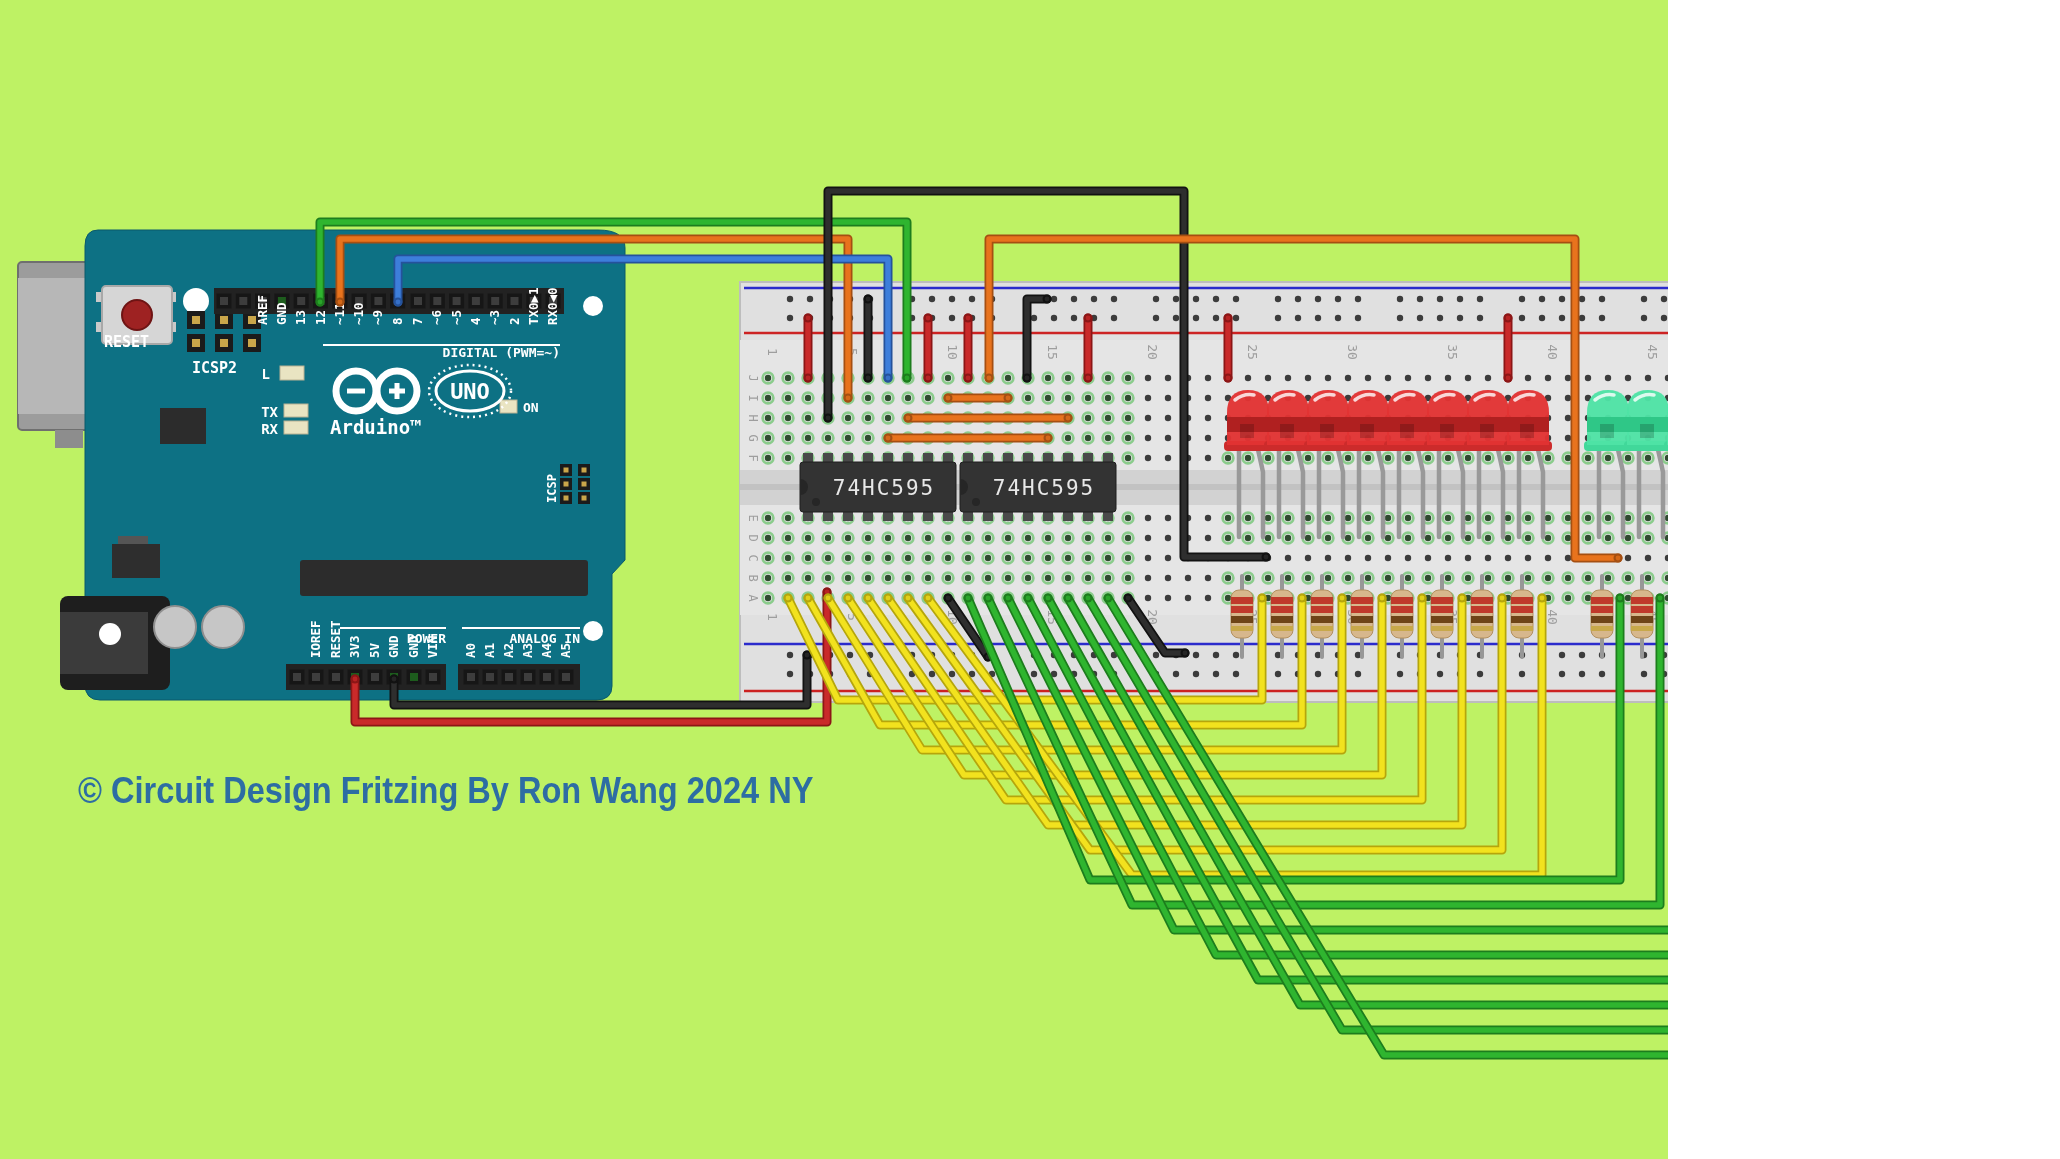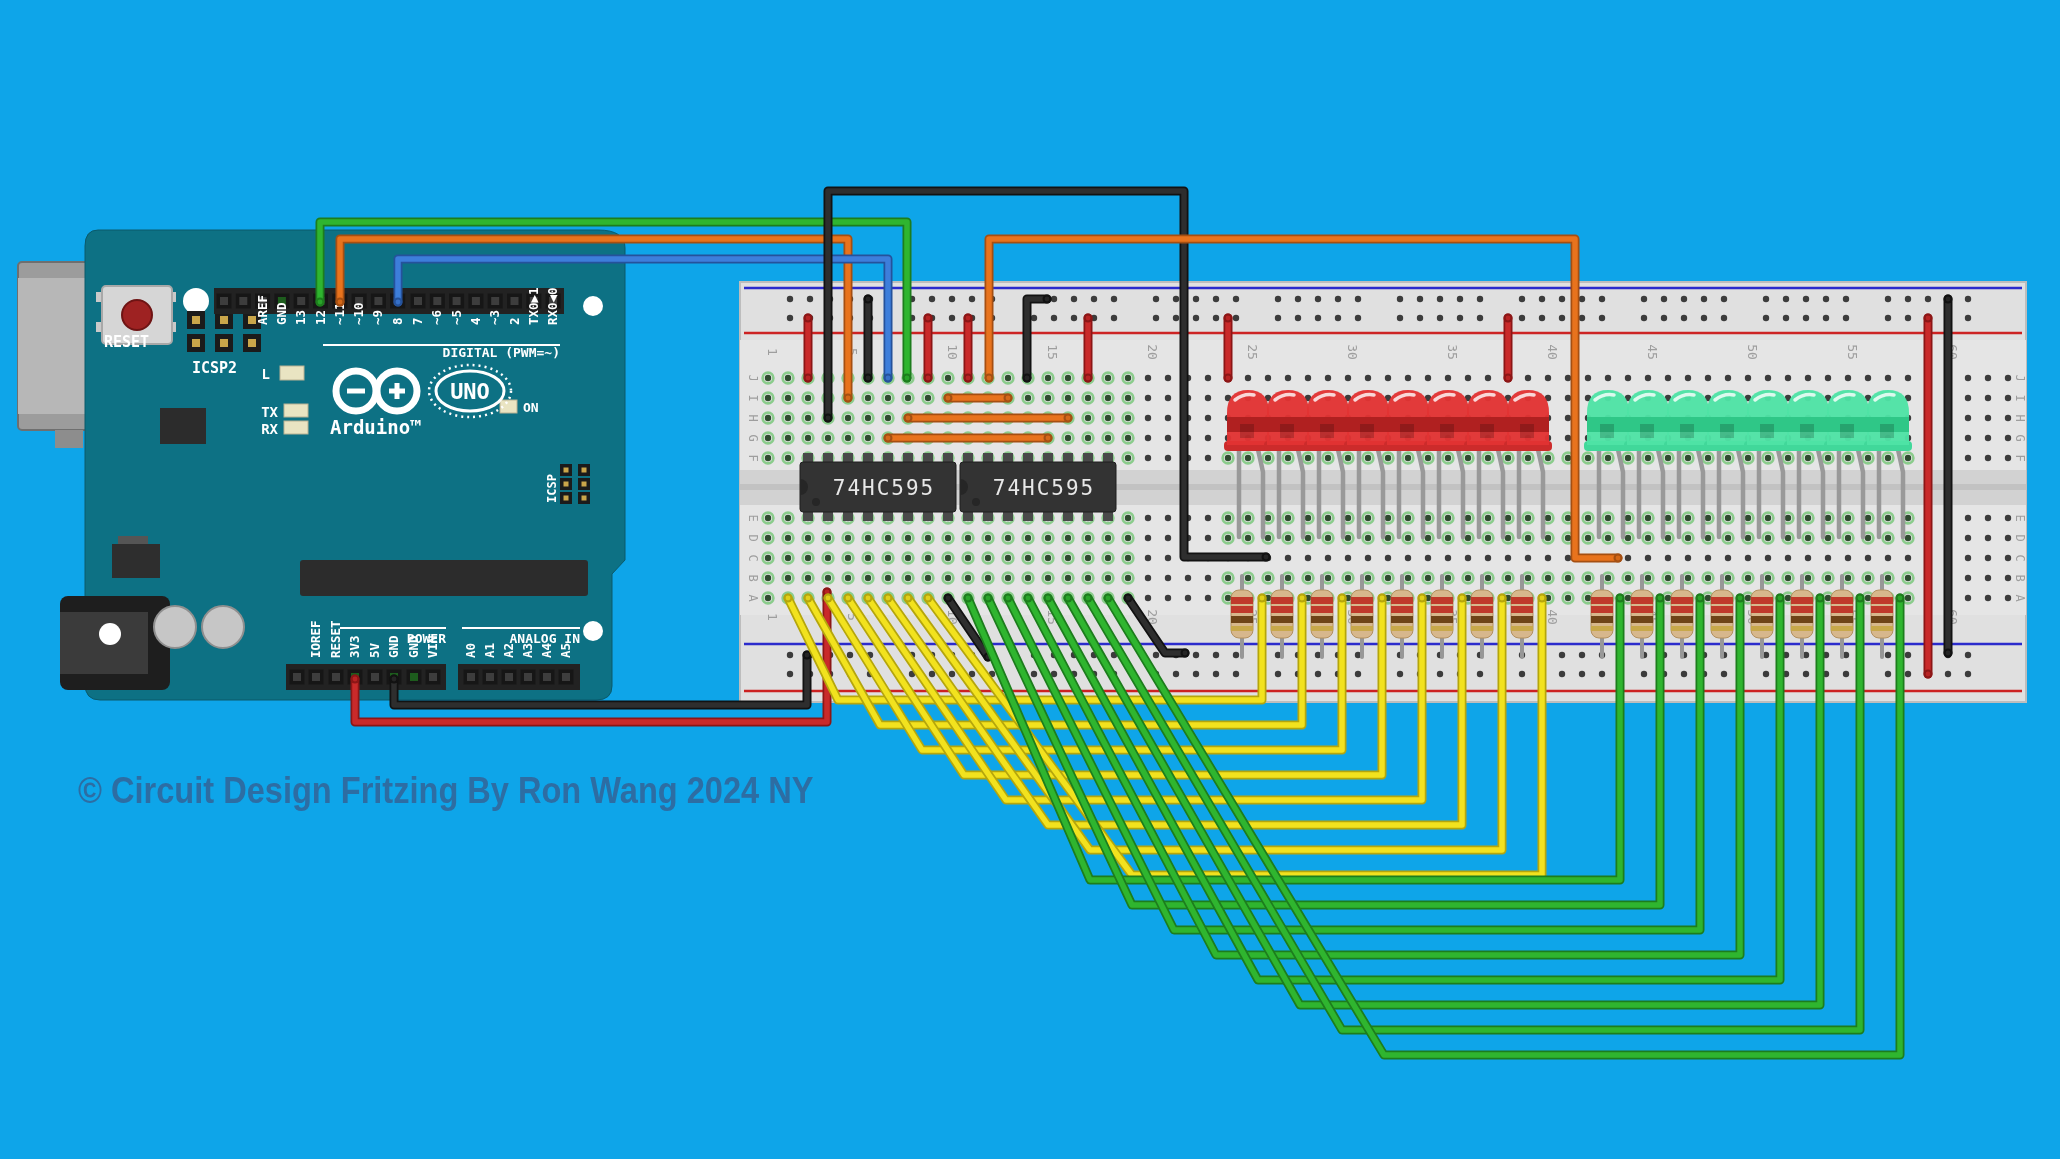--- a/index.html
+++ b/index.html
@@ -1,16 +1,16 @@
 <!DOCTYPE html>
 <html><head>
 <meta charset="utf-8">
 <style>
   html,body{margin:0;padding:0;background:#ffffff;}
-  #stage{position:relative;width:2060px;height:1159px;background:#0ea5e9;overflow:hidden;}
+  #stage{position:relative;width:1668px;height:1159px;background:#bef264;overflow:hidden;}
   svg text{font-family:"DejaVu Sans Mono", monospace;}
   .copyright{font-family:"Liberation Sans", sans-serif;font-weight:bold;}
 </style>
 </head>
 <body>
 
 <div id="stage">
 <svg id="scene" width="2060" height="1159" viewBox="0 0 2060 1159">
 
   <g id="g-breadboard">

